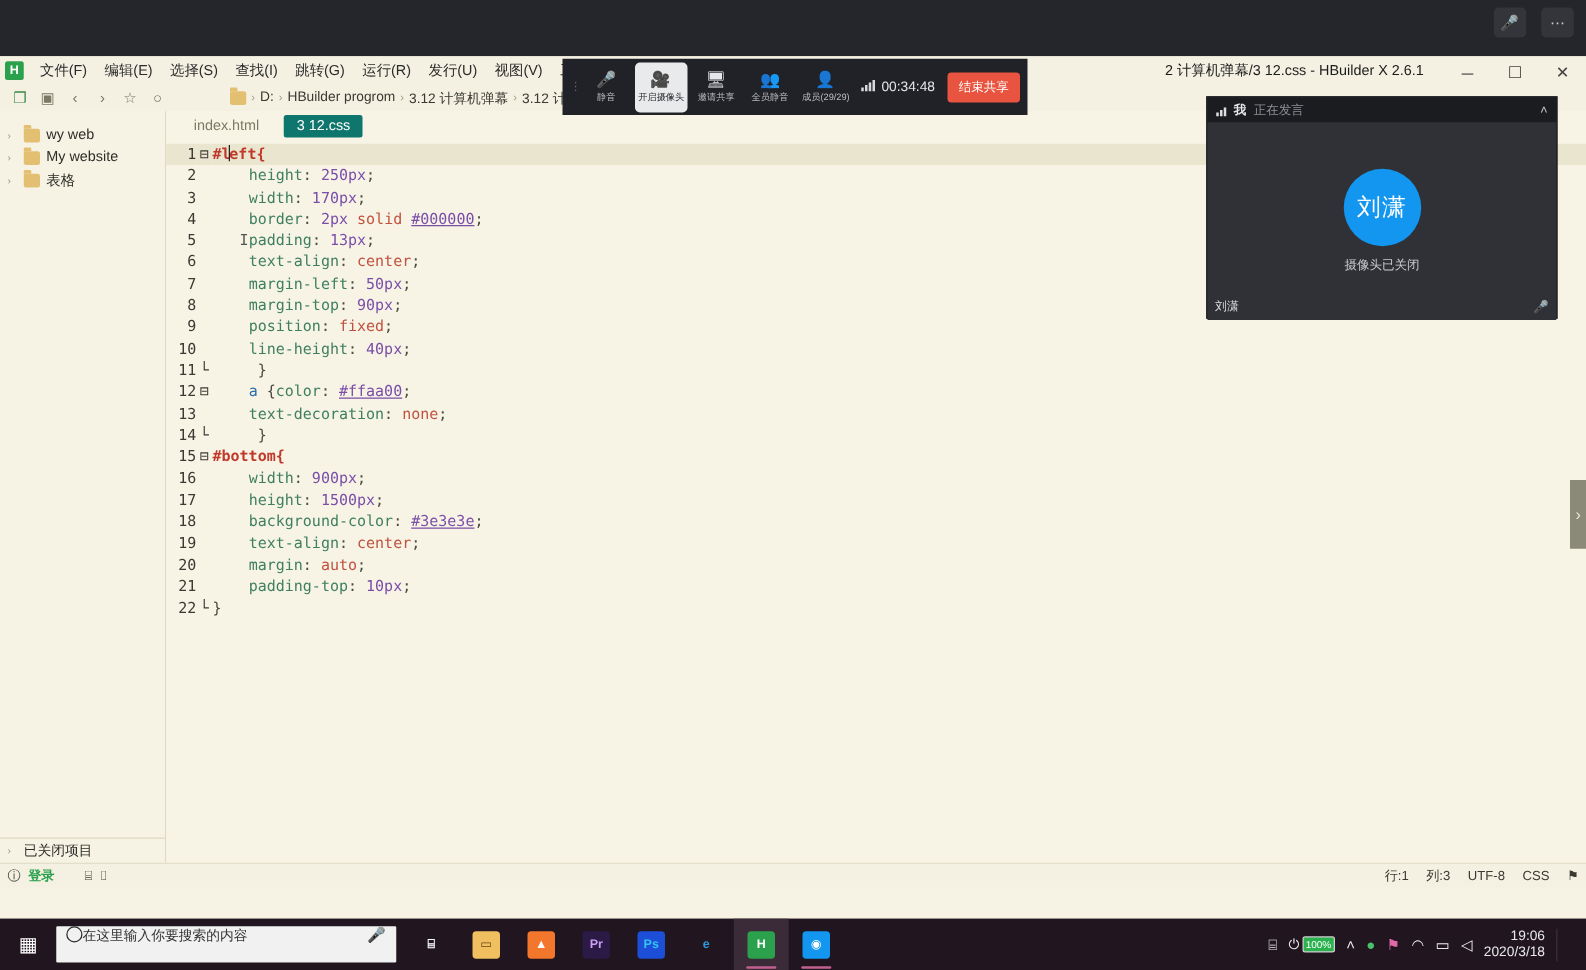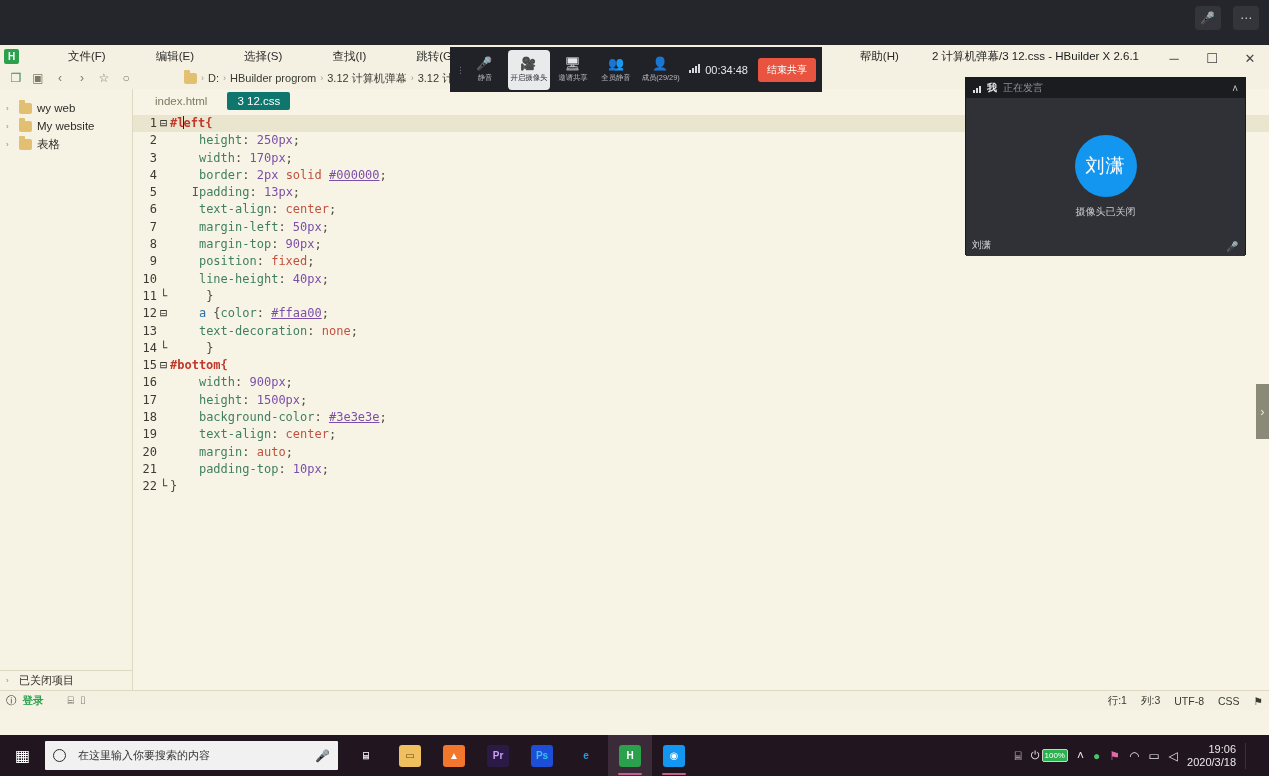--- a/index.html
+++ b/index.html
@@ -32,21 +32,21 @@
   .menubar {
     position: relative; height: 22px; display: flex; align-items: center;
     padding-left: 4px; background: #f4f1e2; border-bottom: 0px;
   }
   .hb-logo {
     width: 15px; height: 15px; background: #2ba14d; border-radius: 2px;
     display: flex; align-items: center; justify-content: center;
     color: #fff; font-size: 10px; font-weight: bold; margin-right: 6px;
   }
   .menu-item {
-    font-size: 11.5px; color: #2b2b2b; padding: 2px 7px; white-space: nowrap; margin-left: 36px;
+    font-size: 11.5px; color: #2b2b2b; padding: 2px 7px; white-space: nowrap;
   }
   .win-ctrl {
     position: absolute; right: 0; top: 0; display: flex; height: 26px;
   }
   .win-btn {
     width: 38px; height: 26px; display: flex; align-items: center;
     justify-content: center; color: #444; font-size: 13px;
   }
   .win-title {
     position: absolute; right: 130px; top: 4px; font-size: 11.5px; color: #1c1c1c;
@@ -201,22 +201,22 @@
   
   .taskbar {
     position: absolute; left: 0; bottom: 0; width: 1269px; height: 41px;
     background: #21151f; display: flex; align-items: center; z-index: 60;
   }
   .start {
     width: 45px; height: 41px; display: flex; align-items: center; justify-content: center;
     color: #fff; font-size: 16px;
   }
   .search {
-    width: 293px; height: 29px; background: #f1f1f1; display: flex; align-items: center;
-    gap: 12px; padding: 0 8px; border-radius: 1px;
+    width: 272px; height: 29px; background: #f1f1f1; display: flex; align-items: flex-start;
+    gap: 0; padding: 0 8px; border-radius: 1px;
   }
   .search .ring {
     width: 13px; height: 13px; border: 1.6px solid #2b2b2b; border-radius: 50%;
   }
   .search .ph { font-size: 11px; color: #333; flex: 1; }
   .search .mic { font-size: 12px; color: #333; }
   .tbicons { display: flex; align-items: center; gap: 0px; margin-left: 6px; }
   .tbi {
     width: 44px; height: 41px; display: flex; align-items: center; justify-content: center;
     position: relative;

